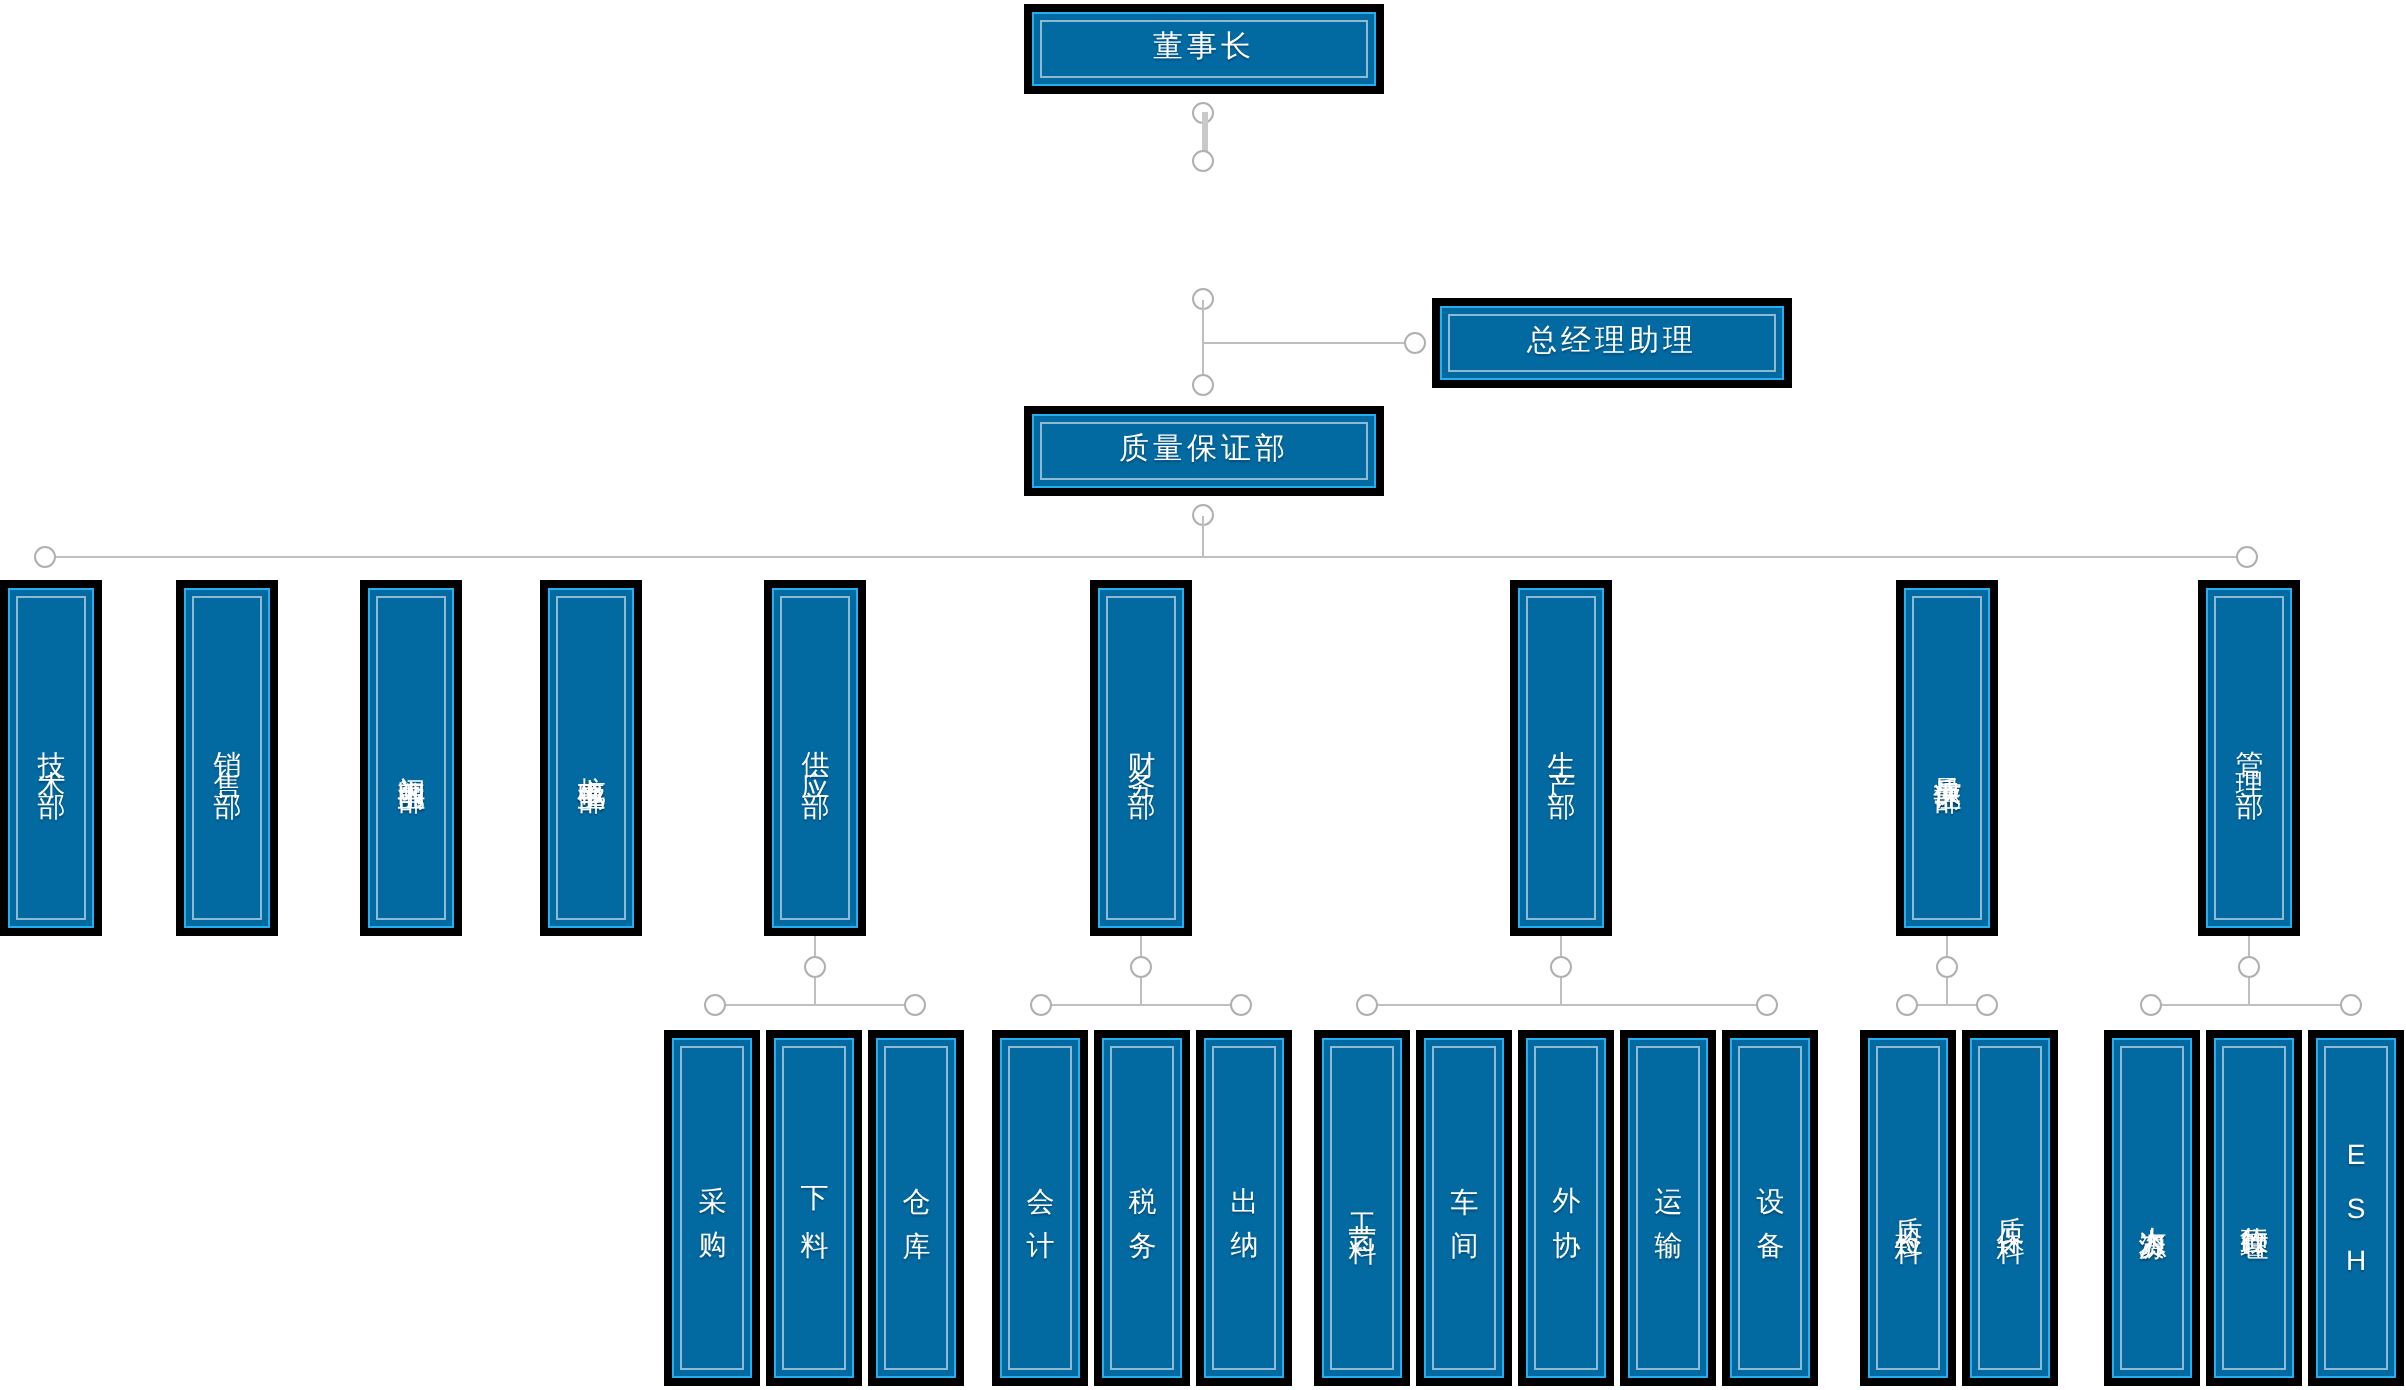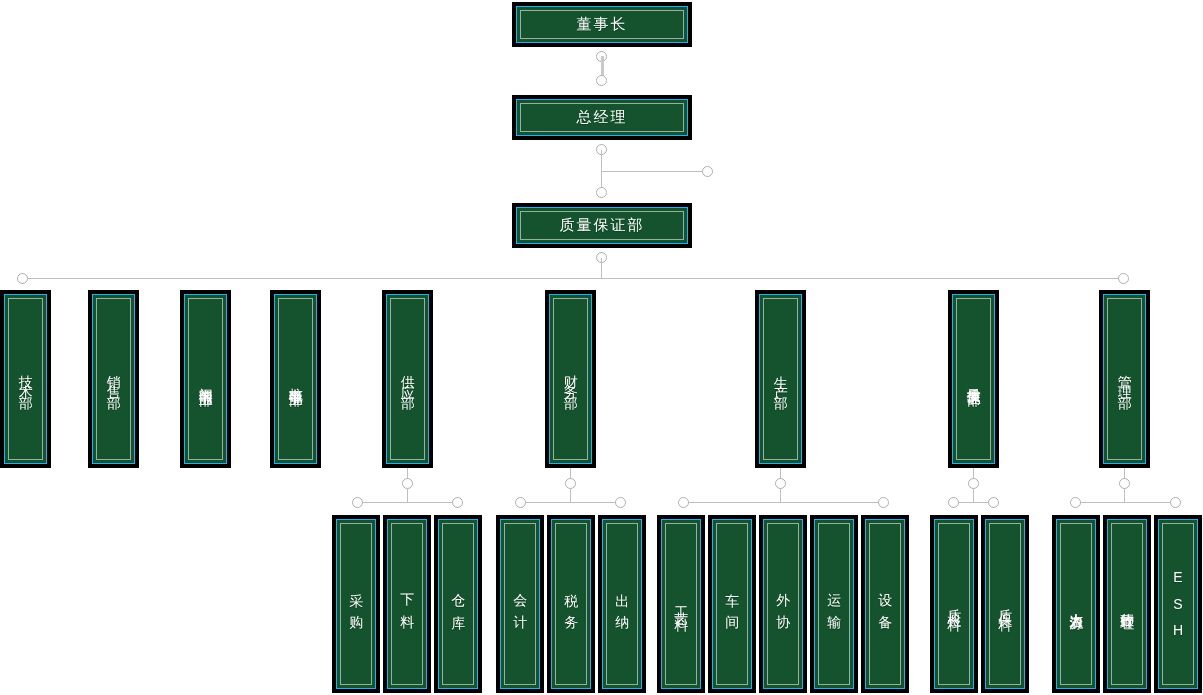--- a/index.html
+++ b/index.html
@@ -22,21 +22,21 @@
   .node {
     position: absolute;
     box-sizing: border-box;
     background: #000000;
     padding: 4px;
   }
   .node .inner {
     box-sizing: border-box;
     width: 100%;
     height: 100%;
-    background: #14532d;
+    background: #0369a1;
     border: 1px solid #22b0f2;
     display: flex;
     align-items: center;
     justify-content: center;
     position: relative;
   }
   .node .inner::before {
     content: "";
     position: absolute;
     left: 3px;
@@ -117,33 +117,33 @@
   <div class="node htext" style="left:512px; top:2px; width:180px; height:45px;">
     <div class="inner">
       <span class="label">董事长</span>
     </div>
   </div>
 
   <div class="dot" style="left:596px; top:51px;"></div>
   <div class="line-v thick" style="left:601px; top:56px; height:22px;"></div>
   <div class="dot" style="left:596px; top:75px;"></div>
 
-  <div class="node htext" style="left:512px; top:95px; width:180px; height:45px;">
-    <div class="inner">
-      <span class="label">总经理</span>
-    </div>
-  </div>
 
   <div class="dot" style="left:596px; top:144px;"></div>
   <div class="line-v" style="left:601px; top:150px; height:40px;"></div>
   <div class="dot" style="left:596px; top:187px;"></div>
 
   <div class="line-h" style="left:601px; top:171px; width:106px;"></div>
   <div class="dot" style="left:702px; top:166px;"></div>
 
+  <div class="node htext" style="left:716px; top:149px; width:180px; height:45px;">
+    <div class="inner">
+      <span class="label">总经理助理</span>
+    </div>
+  </div>
 
   <div class="node htext" style="left:512px; top:203px; width:180px; height:45px;">
     <div class="inner">
       <span class="label">质量保证部</span>
     </div>
   </div>
 
   <div class="dot" style="left:596px; top:252px;"></div>
   <div class="line-v" style="left:601px; top:258px; height:21px;"></div>
   <div class="line-h" style="left:23px; top:278px; width:1101px;"></div>

